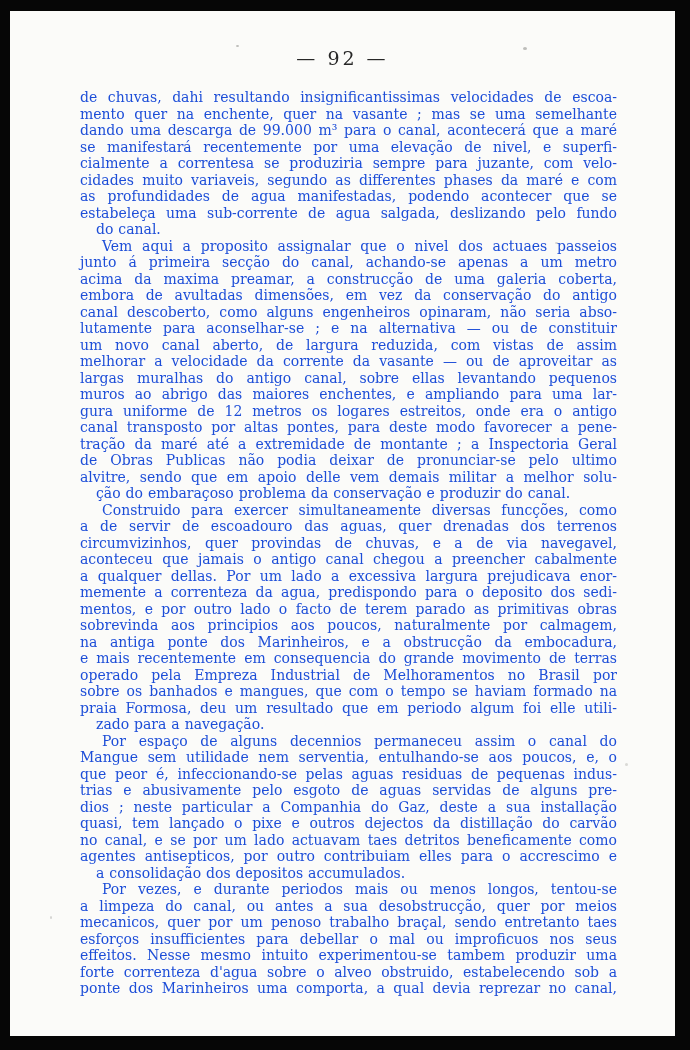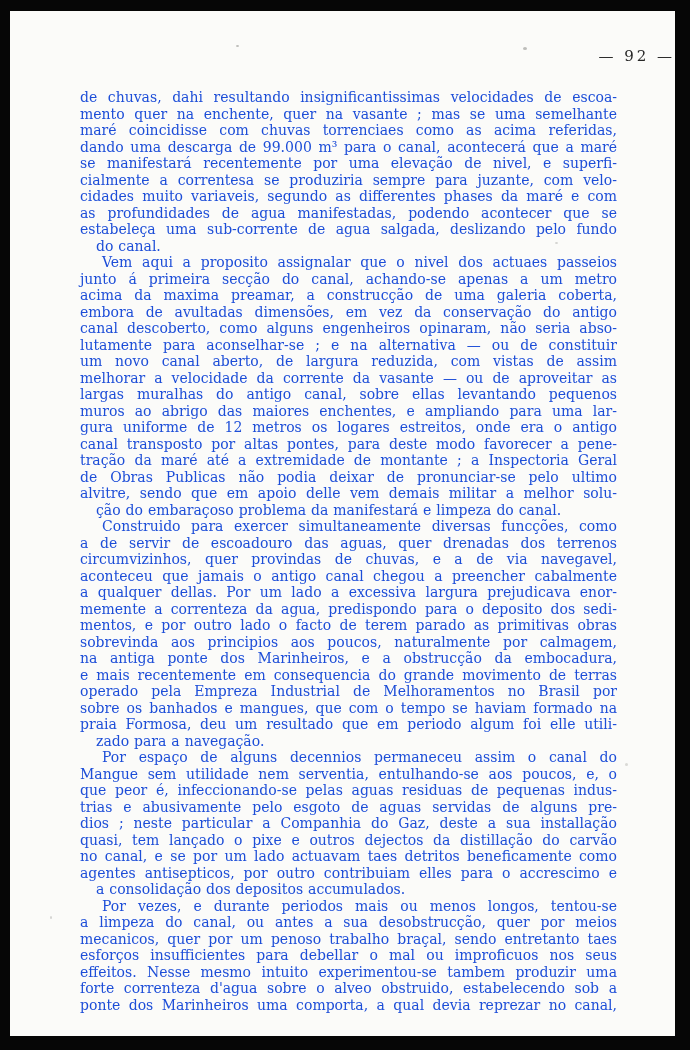--- a/index.html
+++ b/index.html
@@ -24,22 +24,22 @@
     height: 1025px;
     background: #fbfbf9;
     color: #1e1e1e;
     font-family: "DejaVu Serif", serif;
   }
   .page-number {
     position: absolute;
     top: 36px;
     left: 0;
     width: 100%;
-    text-align: right;
-    font-size: 15px;
+    text-align: center;
+    font-size: 19px;
     letter-spacing: 3px;
     color: #272727;
   }
   .text-column {
     position: absolute;
     left: 70px;
     top: 78px;
     width: 537px;
     font-size: 14px;
     line-height: 16.5px;
@@ -68,21 +68,20 @@
 </head>
 <body>
 
 <div class="surround">
   <div class="page">
     <div class="page-number">— 92 —</div>
     <div class="text-column">
         <div class="paragraph">
           <div class="line">de chuvas, dahi resultando insignificantissimas velocidades de escoa-</div>
           <div class="line">mento quer na enchente, quer na vasante ; mas se uma semelhante</div>
-          <div class="line">maré coincidisse com chuvas torrenciaes como as acima referidas,</div>
           <div class="line">dando uma descarga de 99.000 m³ para o canal, acontecerá que a maré</div>
           <div class="line">se manifestará recentemente por uma elevação de nivel, e superfi-</div>
           <div class="line">cialmente a correntesa se produziria sempre para juzante, com velo-</div>
           <div class="line">cidades muito variaveis, segundo as differentes phases da maré e com</div>
           <div class="line">as profundidades de agua manifestadas, podendo acontecer que se</div>
           <div class="line">estabeleça uma sub-corrente de agua salgada, deslizando pelo fundo</div>
           <div class="line para-end">do canal.</div>
         </div>
         <div class="paragraph">
           <div class="line indent">Vem aqui a proposito assignalar que o nivel dos actuaes passeios</div>
@@ -93,21 +92,21 @@
           <div class="line">lutamente para aconselhar-se ; e na alternativa — ou de constituir</div>
           <div class="line">um novo canal aberto, de largura reduzida, com vistas de assim</div>
           <div class="line">melhorar a velocidade da corrente da vasante — ou de aproveitar as</div>
           <div class="line">largas muralhas do antigo canal, sobre ellas levantando pequenos</div>
           <div class="line">muros ao abrigo das maiores enchentes, e ampliando para uma lar-</div>
           <div class="line">gura uniforme de 12 metros os logares estreitos, onde era o antigo</div>
           <div class="line">canal transposto por altas pontes, para deste modo favorecer a pene-</div>
           <div class="line">tração da maré até a extremidade de montante ; a Inspectoria Geral</div>
           <div class="line">de Obras Publicas não podia deixar de pronunciar-se pelo ultimo</div>
           <div class="line">alvitre, sendo que em apoio delle vem demais militar a melhor solu-</div>
-          <div class="line para-end">ção do embaraçoso problema da manifestará e limpeza do canal.</div>
+          <div class="line para-end">ção do embaraçoso problema da conservação e produzir do canal.</div>
         </div>
         <div class="paragraph">
           <div class="line indent">Construido para exercer simultaneamente diversas funcções, como</div>
           <div class="line">a de servir de escoadouro das aguas, quer drenadas dos terrenos</div>
           <div class="line">circumvizinhos, quer provindas de chuvas, e a de via navegavel,</div>
           <div class="line">aconteceu que jamais o antigo canal chegou a preencher cabalmente</div>
           <div class="line">a qualquer dellas. Por um lado a excessiva largura prejudicava enor-</div>
           <div class="line">memente a correnteza da agua, predispondo para o deposito dos sedi-</div>
           <div class="line">mentos, e por outro lado o facto de terem parado as primitivas obras</div>
           <div class="line">sobrevinda aos principios aos poucos, naturalmente por calmagem,</div>

